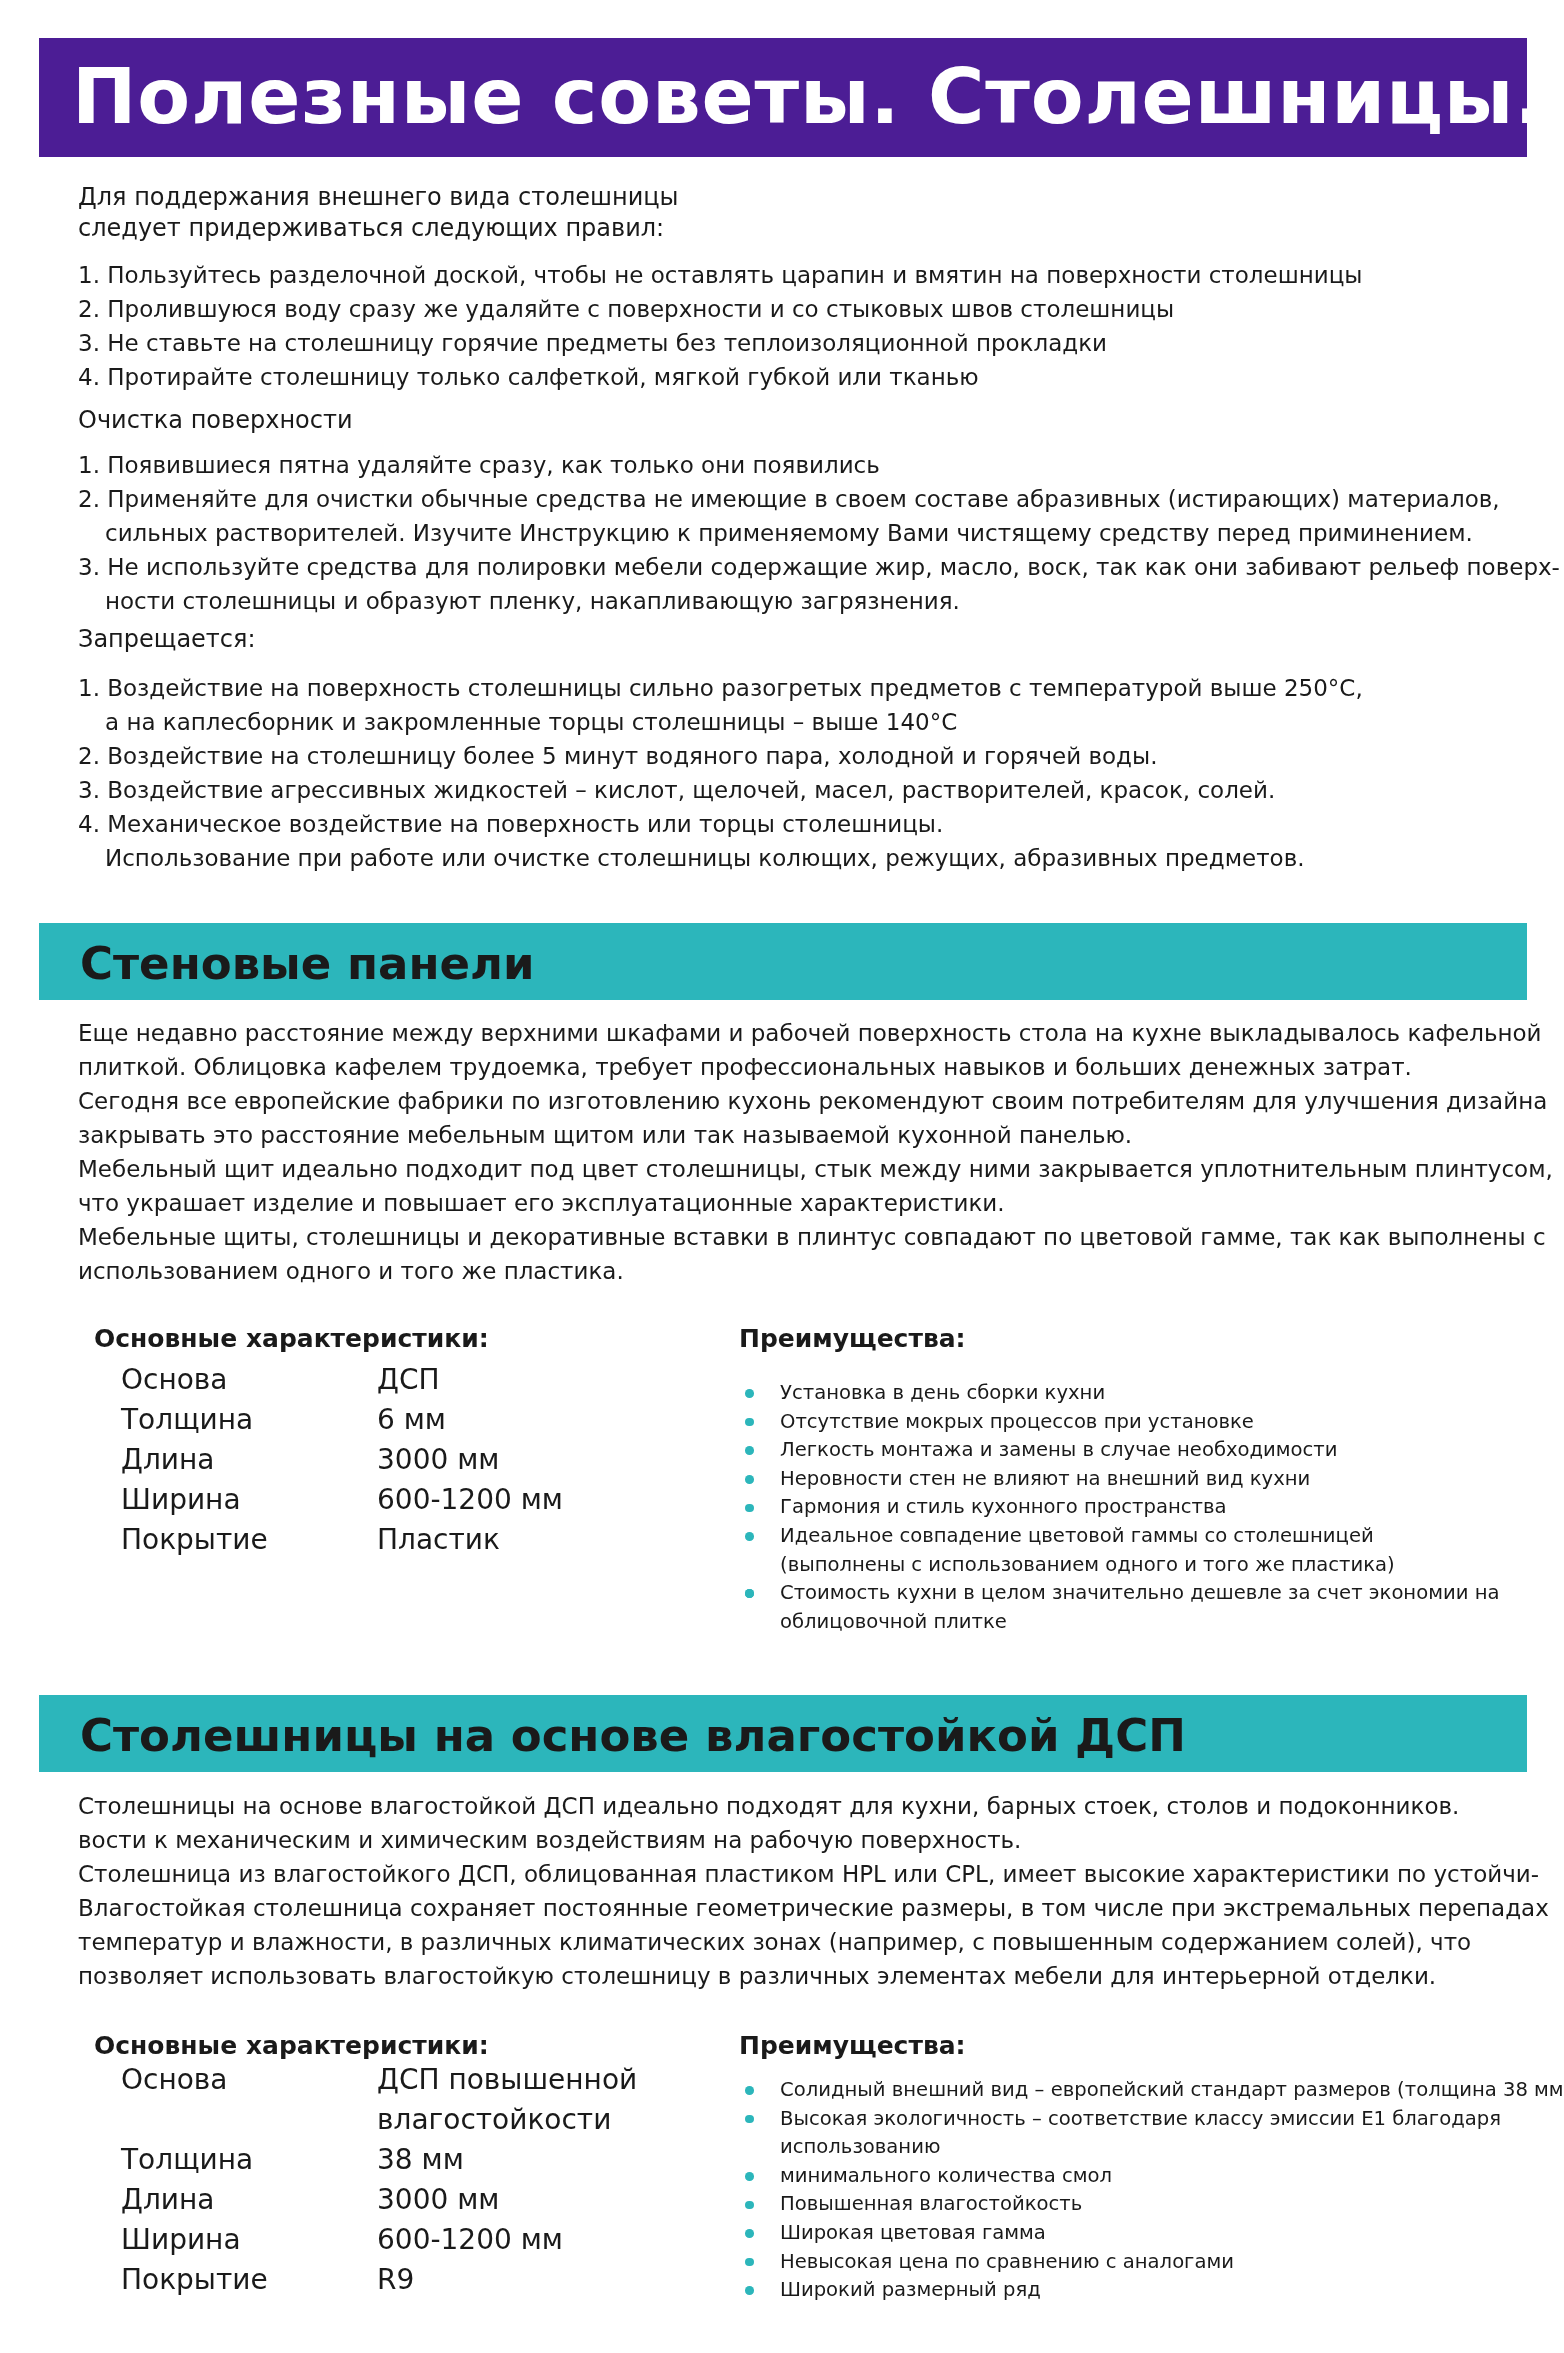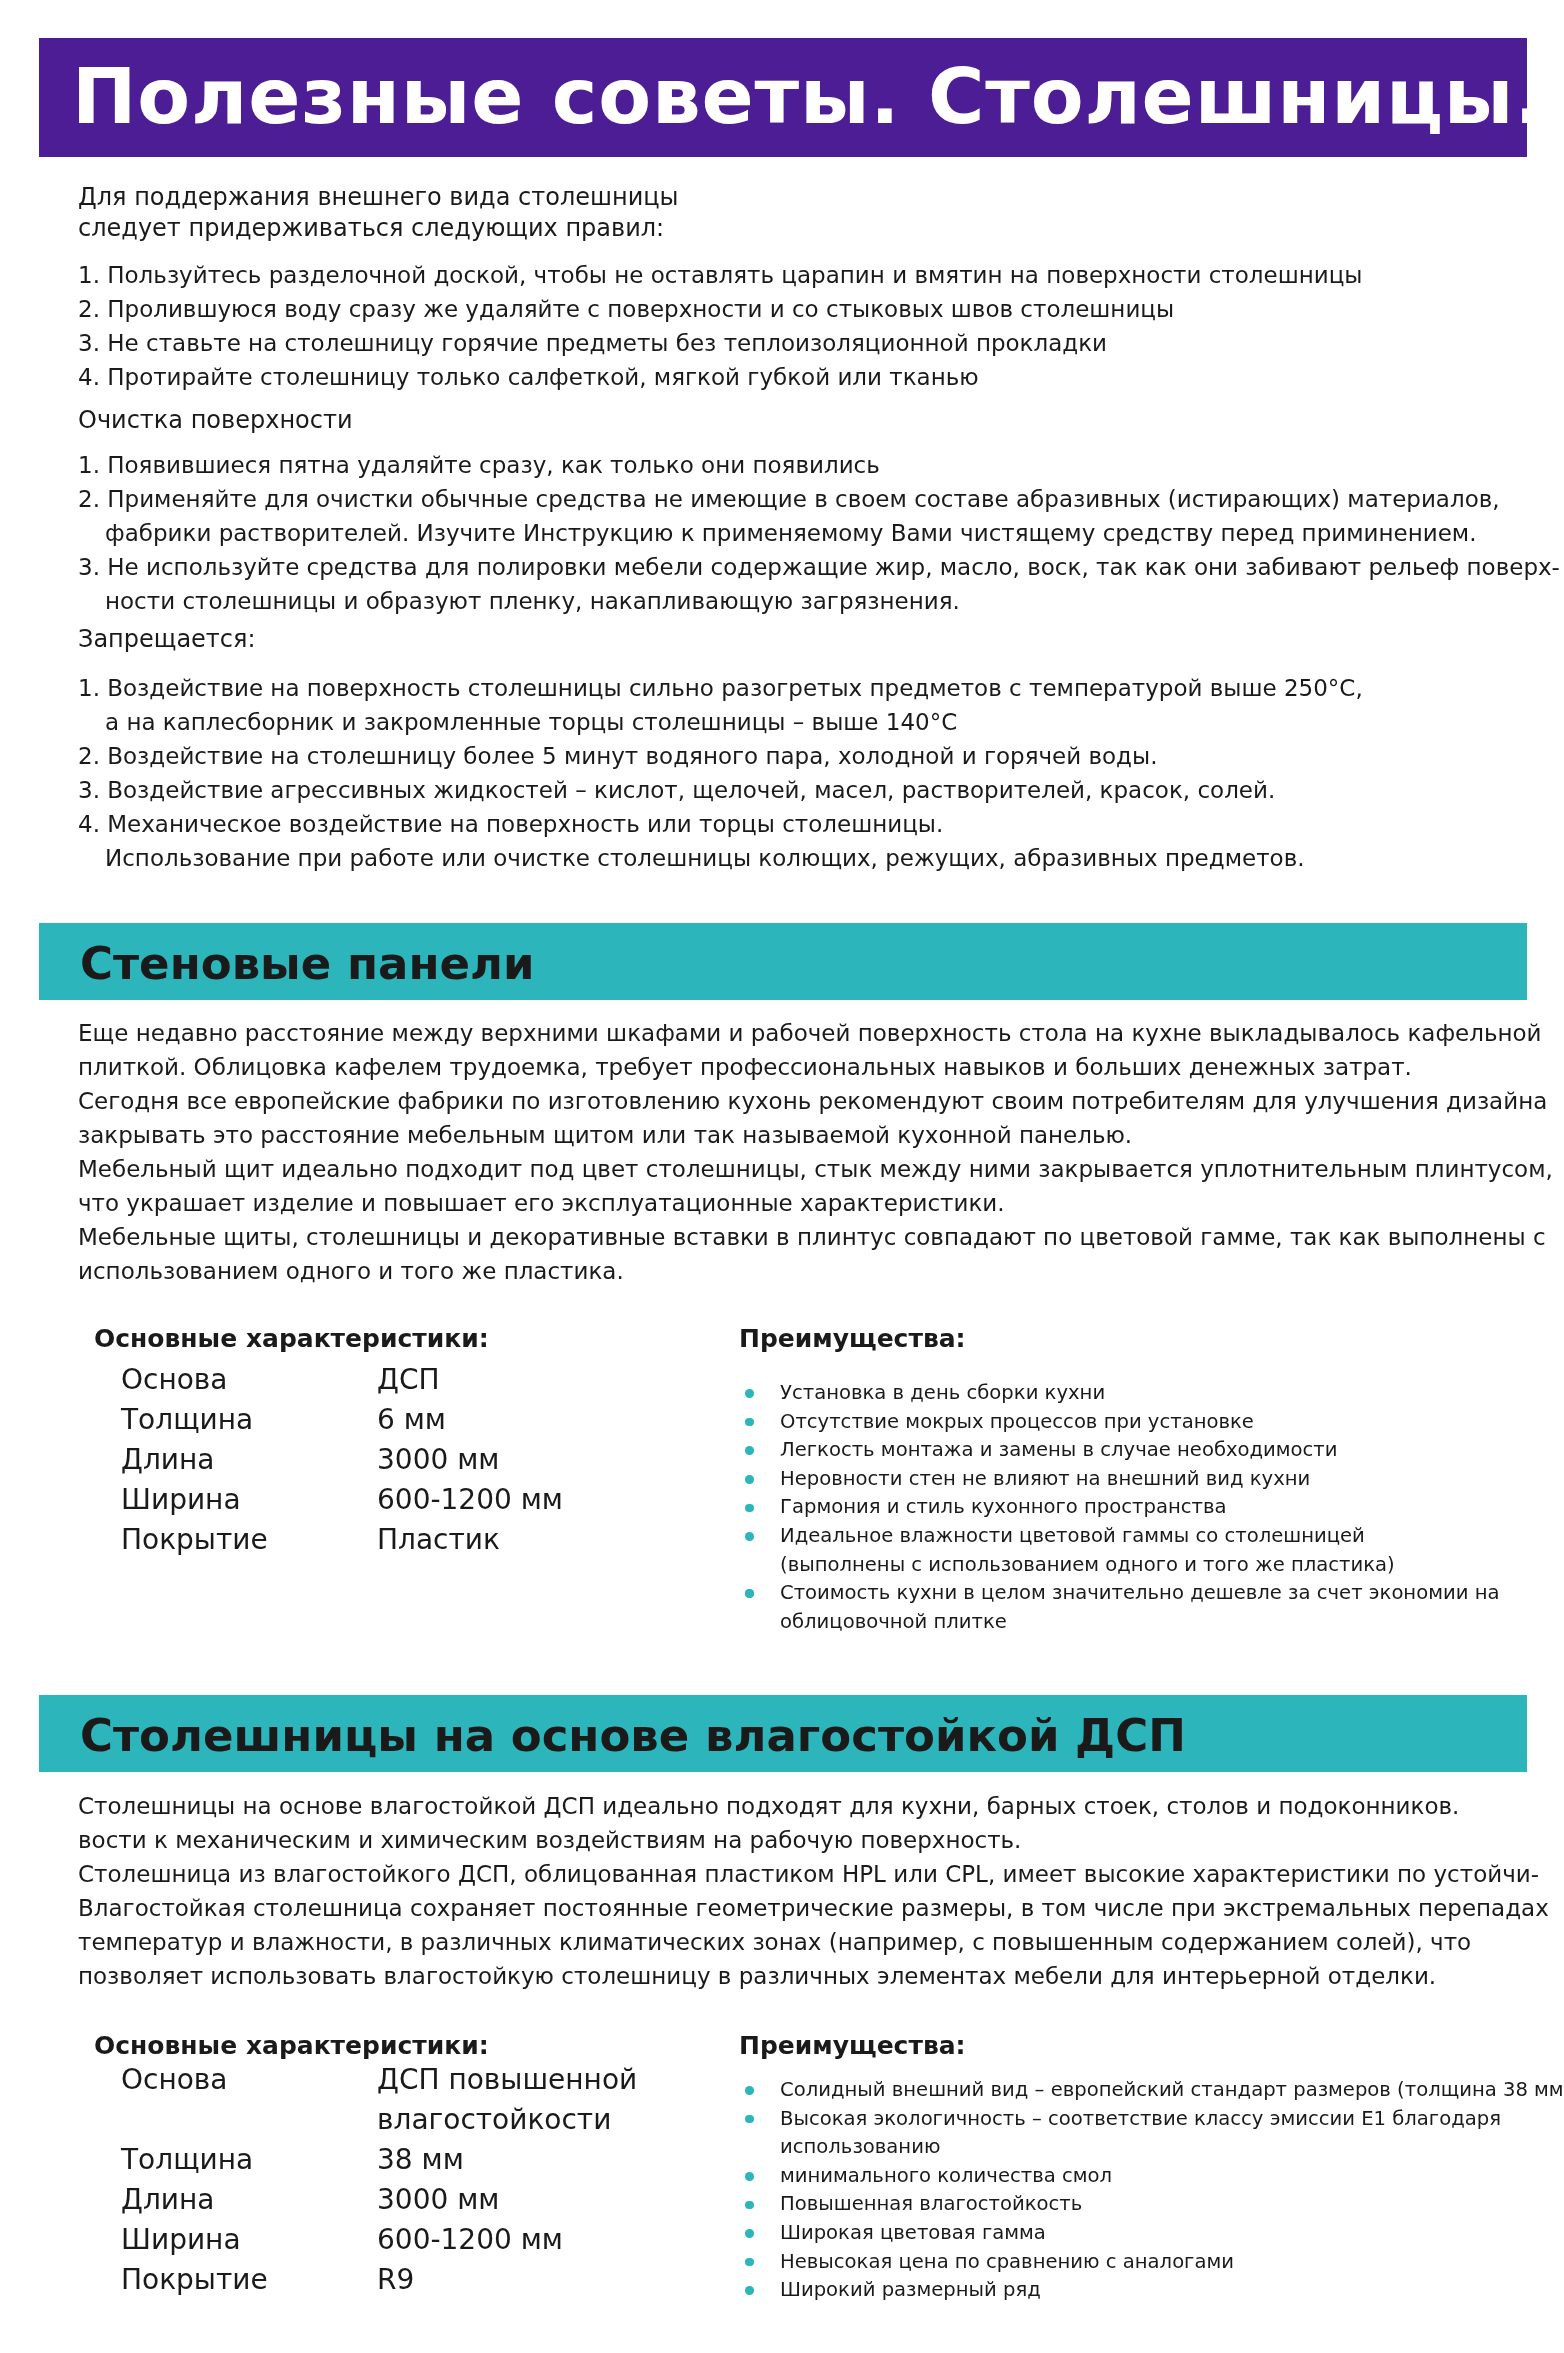--- a/index.html
+++ b/index.html
@@ -40,21 +40,21 @@
   <li>1. Пользуйтесь разделочной доской, чтобы не оставлять царапин и вмятин на поверхности столешницы</li>
   <li>2. Пролившуюся воду сразу же удаляйте с поверхности и со стыковых швов столешницы</li>
   <li>3. Не ставьте на столешницу горячие предметы без теплоизоляционной прокладки</li>
   <li>4. Протирайте столешницу только салфеткой, мягкой губкой или тканью</li>
 </ul>
 
 <p class="sub block" style="top:405px;">Очистка поверхности</p>
 <ul class="lst block" style="top:448px;">
   <li>1. Появившиеся пятна удаляйте сразу, как только они появились</li>
   <li>2. Применяйте для очистки обычные средства не имеющие в своем составе абразивных (истирающих) материалов,</li>
-  <li class="cont">фабрики растворителей.  Изучите Инструкцию к применяемому Вами чистящему средству перед приминением.</li>
+  <li class="cont">сильных растворителей.  Изучите Инструкцию к применяемому Вами чистящему средству перед приминением.</li>
   <li>3. Не используйте средства для полировки мебели содержащие жир, масло, воск, так как они забивают рельеф поверх-</li>
   <li class="cont">ности столешницы и образуют пленку, накапливающую загрязнения.</li>
 </ul>
 
 <p class="sub block" style="top:624px;">Запрещается:</p>
 <ul class="lst block" style="top:671px;">
   <li>1. Воздействие на поверхность  столешницы сильно разогретых предметов с температурой выше 250°С,</li>
   <li class="cont">а на каплесборник и закромленные торцы столешницы – выше 140°С</li>
   <li>2. Воздействие на столешницу более 5 минут водяного пара, холодной и горячей воды.</li>
   <li>3. Воздействие агрессивных жидкостей – кислот, щелочей, масел, растворителей, красок, солей.</li>
@@ -100,21 +100,21 @@
   </div>
 </div>
 
 <p class="specs-title" style="left:723px; top:1308px;">Преимущества:</p>
 <ul class="adv" style="left:720px; top:1363px;">
   <li><span class="dot"></span><span>Установка в день сборки кухни</span></li>
   <li><span class="dot"></span><span>Отсутствие мокрых процессов при установке</span></li>
   <li><span class="dot"></span><span>Легкость монтажа и замены в случае необходимости</span></li>
   <li><span class="dot"></span><span>Неровности стен не влияют на внешний вид кухни</span></li>
   <li><span class="dot"></span><span>Гармония и стиль кухонного пространства</span></li>
-  <li><span class="dot"></span><span>Идеальное влажности цветовой гаммы со столешницей</span></li>
+  <li><span class="dot"></span><span>Идеальное совпадение цветовой гаммы со столешницей</span></li>
   <li class="cont">(выполнены с использованием одного и того же пластика)</li>
   <li><span class="dot"></span></li>
   <li><span class="dot"></span><span>Стоимость кухни в целом значительно дешевле за счет экономии на</span></li>
   <li class="cont">облицовочной плитке</li>
 </ul>
 
 <div class="band-teal" style="top:1695px;">
   <h2>Столешницы на основе влагостойкой ДСП</h2>
 </div>
 <div class="para block" style="top:1789px;">

